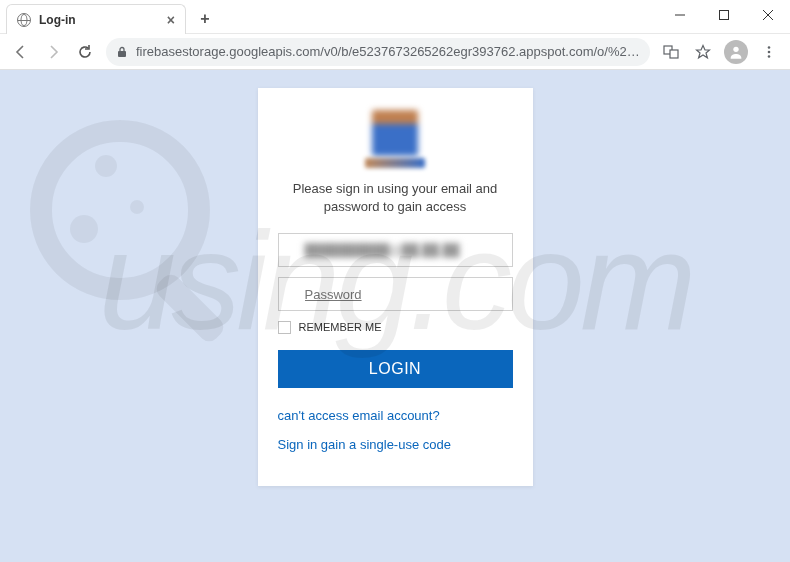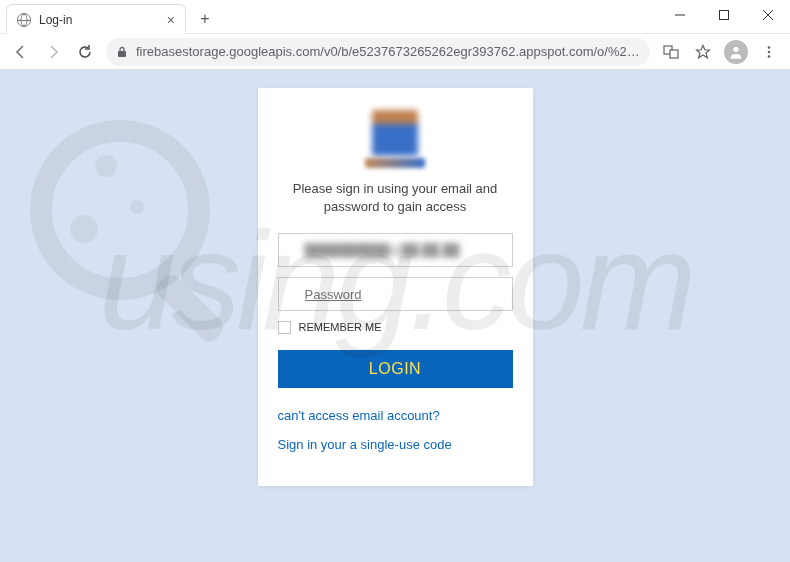--- a/index.html
+++ b/index.html
@@ -20,21 +20,21 @@
 .watermark-circle::after {
   content: ""; position: absolute; width: 26px; height: 80px;
   background: rgba(0,0,0,0.06); bottom: -70px; right: -15px;
   transform: rotate(-45deg); border-radius: 10px;
 }
 .watermark-dot1 { position:absolute; top:155px; left:95px; width:22px;height:22px;background:rgba(0,0,0,0.05);border-radius:50%;z-index:999;pointer-events:none;}
 .watermark-dot2 { position:absolute; top:215px; left:70px; width:28px;height:28px;background:rgba(0,0,0,0.05);border-radius:50%;z-index:999;pointer-events:none;}
 .watermark-dot3 { position:absolute; top:200px; left:130px; width:14px;height:14px;background:rgba(0,0,0,0.05);border-radius:50%;z-index:999;pointer-events:none;}
 
 
-.titlebar { height: 34px; background: #fff; display: flex; align-items: flex-start; border-bottom: 1px solid #e8e8e8; }
+.titlebar { height: 34px; background: #fff; display: flex; align-items: flex-start; border-bottom: 1px solid #e8e8e8; font-weight: bold; }
 .tab { display: flex; align-items: center; height: 30px; margin-top: 4px; margin-left: 6px; padding: 0 10px; background: #fff; border: 1px solid #ddd; border-bottom: none; border-radius: 6px 6px 0 0; width: 180px; font-size: 12px; color: #333; gap: 8px; }
 .tab .globe { width: 14px; height: 14px; border: 1px solid #777; border-radius: 50%; position: relative; flex-shrink: 0; }
 .tab .globe::before { content:""; position:absolute; left:50%; top:0; bottom:0; width:5px; border:1px solid #777; border-radius:50%; transform:translateX(-50%);}
 .tab .globe::after { content:""; position:absolute; left:0; right:0; top:50%; height:0; border-top:1px solid #777; }
 .tab-title { flex: 1; overflow: hidden; text-overflow: ellipsis; white-space: nowrap; }
 .tab-close { font-size: 14px; color: #666; cursor: pointer; }
 .new-tab { width: 26px; height: 26px; margin-top: 6px; margin-left: 6px; display:flex; align-items:center; justify-content:center; font-size:16px; color:#555; cursor:pointer; }
 .win-controls { margin-left: auto; display: flex; }
 .win-btn { width: 44px; height: 30px; display: flex; align-items: center; justify-content: center; color: #333; font-size: 11px; font-family: Arial; }
 .win-btn svg { width: 10px; height: 10px; }
@@ -55,21 +55,21 @@
 .card { width: 275px; background: #fff; box-shadow: 0 1px 4px rgba(0,0,0,0.08); padding: 22px 20px 20px; height: fit-content; }
 .logo-area { display:flex; flex-direction:column; align-items:center; margin-bottom: 12px; }
 .logo-img { width: 46px; height: 46px; filter: blur(3px); background: linear-gradient(#c08050 30%, #3a6fc7 30%); border-radius: 2px; }
 .logo-text { margin-top: 2px; width: 60px; height: 10px; filter: blur(2px); background: linear-gradient(90deg,#c28b5d,#3a6fc7); border-radius:2px;}
 .instruction { text-align: center; font-size: 13px; font-weight: 300; color: #444; line-height: 1.35; margin-bottom: 18px; }
 .field { width: 100%; height: 34px; border: 1px solid #d0d0d0; padding: 0 26px; font-size: 13px; margin-bottom: 10px; color: #777; display:flex; align-items:center;text-decoration:underline; }
 .field input { border:none; outline:none; width:100%; font-size:13px; color:#555; background:transparent; }
 .field .blurred-value { filter: blur(3px); color: #999; font-size:12px; }
 .remember { display:flex; gap:8px; font-size:11px; color:#333; margin: 6px 0 16px; }
 .remember .cb { width:13px; height:13px; border:1px solid #c0c0c0; background:#fff; }
-.login-btn { width:100%; height:38px; background:#0A66BC; color:#fde047; font-size:16px; font-weight:300; border:none; display:flex; align-items:center; justify-content:center; letter-spacing:0.5px; cursor:pointer; margin-bottom:20px; }
+.login-btn { width:100%; height:38px; background:#0A66BC; color:#ffffff; font-size:16px; font-weight:300; border:none; display:flex; align-items:center; justify-content:center; letter-spacing:0.5px; cursor:pointer; margin-bottom:20px; }
 .link { display:block; font-size:13px; color:#0A66BC; margin-bottom:14px; cursor:pointer; }
 </style>
 </head>
 <body>
 
 <div class="titlebar">
   <div class="tab">
     <span class="globe"></span>
     <span class="tab-title">Log-in</span>
     <span class="tab-close">×</span>
@@ -162,21 +162,21 @@
     </div>
 
     <div class="remember">
       <span class="cb"></span>
       <span>REMEMBER ME</span>
     </div>
 
     <button class="login-btn">LOGIN</button>
 
     <a class="link">can't access email account?</a>
-    <a class="link">Sign in your a single-use code</a>
+    <a class="link">Sign in gain a single-use code</a>
   </div>
 </div>
 
 <div class="watermark-circle"></div>
 <div class="watermark-dot1"></div>
 <div class="watermark-dot2"></div>
 <div class="watermark-dot3"></div>
 <div class="watermark">using.com</div>
 
 </body></html>

